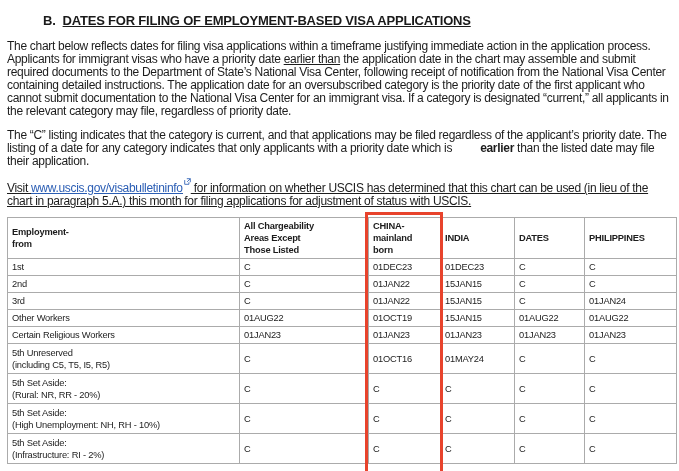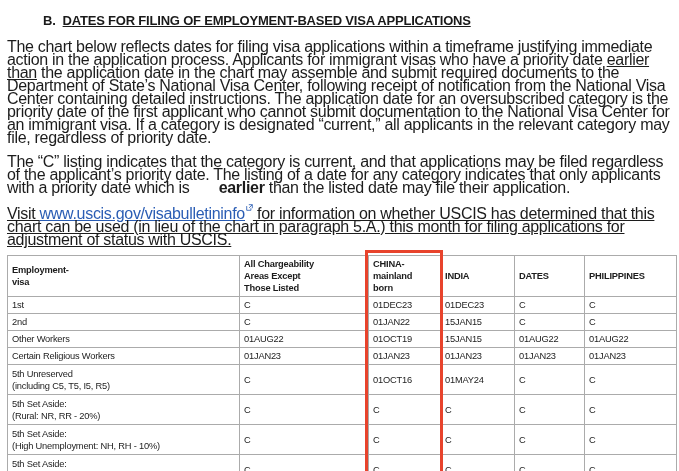--- a/index.html
+++ b/index.html
@@ -20,21 +20,21 @@
     margin:13px 0 0 36px;
     font-size:13px;
     font-weight:bold;
     letter-spacing:-0.2px;
     color:#1a1a1a;
   }
   .section-title .label{margin-right:7px;}
   .section-title .title-text{text-decoration:underline;}
   p.body-text{
     margin-top:12px;
-    font-size:16px;
+    font-size:12px;
     line-height:13px;
     letter-spacing:-0.3px;
     color:var(--text);
   }
   p.body-text.p2{margin-top:11px;}
   p.body-text.p3{margin-top:10px;text-decoration:underline;}
   .u{text-decoration:underline;}
   .b{font-weight:bold;margin-left:25px;}
   a.link{color:var(--link);text-decoration:underline;cursor:pointer;}
   sup.ext{font-size:7px;line-height:0;margin-left:1px;}
@@ -106,21 +106,21 @@
       <col class="c1">
         <col class="c2">
         <col class="c3">
         <col class="c4">
         <col class="c5">
         <col class="c6">
     </colgroup>
     <tbody>
         <tr class="hdr">
       <th>Employment-
-visa</th>
+from</th>
       <th>All Chargeability
 Areas Except
 Those Listed</th>
       <th>CHINA-
 mainland
 born</th>
       <th>INDIA</th>
       <th>DATES</th>
       <th>PHILIPPINES</th>
     </tr>
@@ -134,20 +134,28 @@
     </tr>
     <tr class="single">
       <td>2nd</td>
       <td>C</td>
       <td>01JAN22</td>
       <td>15JAN15</td>
       <td>C</td>
       <td>C</td>
     </tr>
     <tr class="single">
+      <td>3rd</td>
+      <td>C</td>
+      <td>01JAN22</td>
+      <td>15JAN15</td>
+      <td>C</td>
+      <td>01JAN24</td>
+    </tr>
+    <tr class="single">
       <td>Other Workers</td>
       <td>01AUG22</td>
       <td>01OCT19</td>
       <td>15JAN15</td>
       <td>01AUG22</td>
       <td>01AUG22</td>
     </tr>
     <tr class="single">
       <td>Certain Religious Workers</td>
       <td>01JAN23</td>

